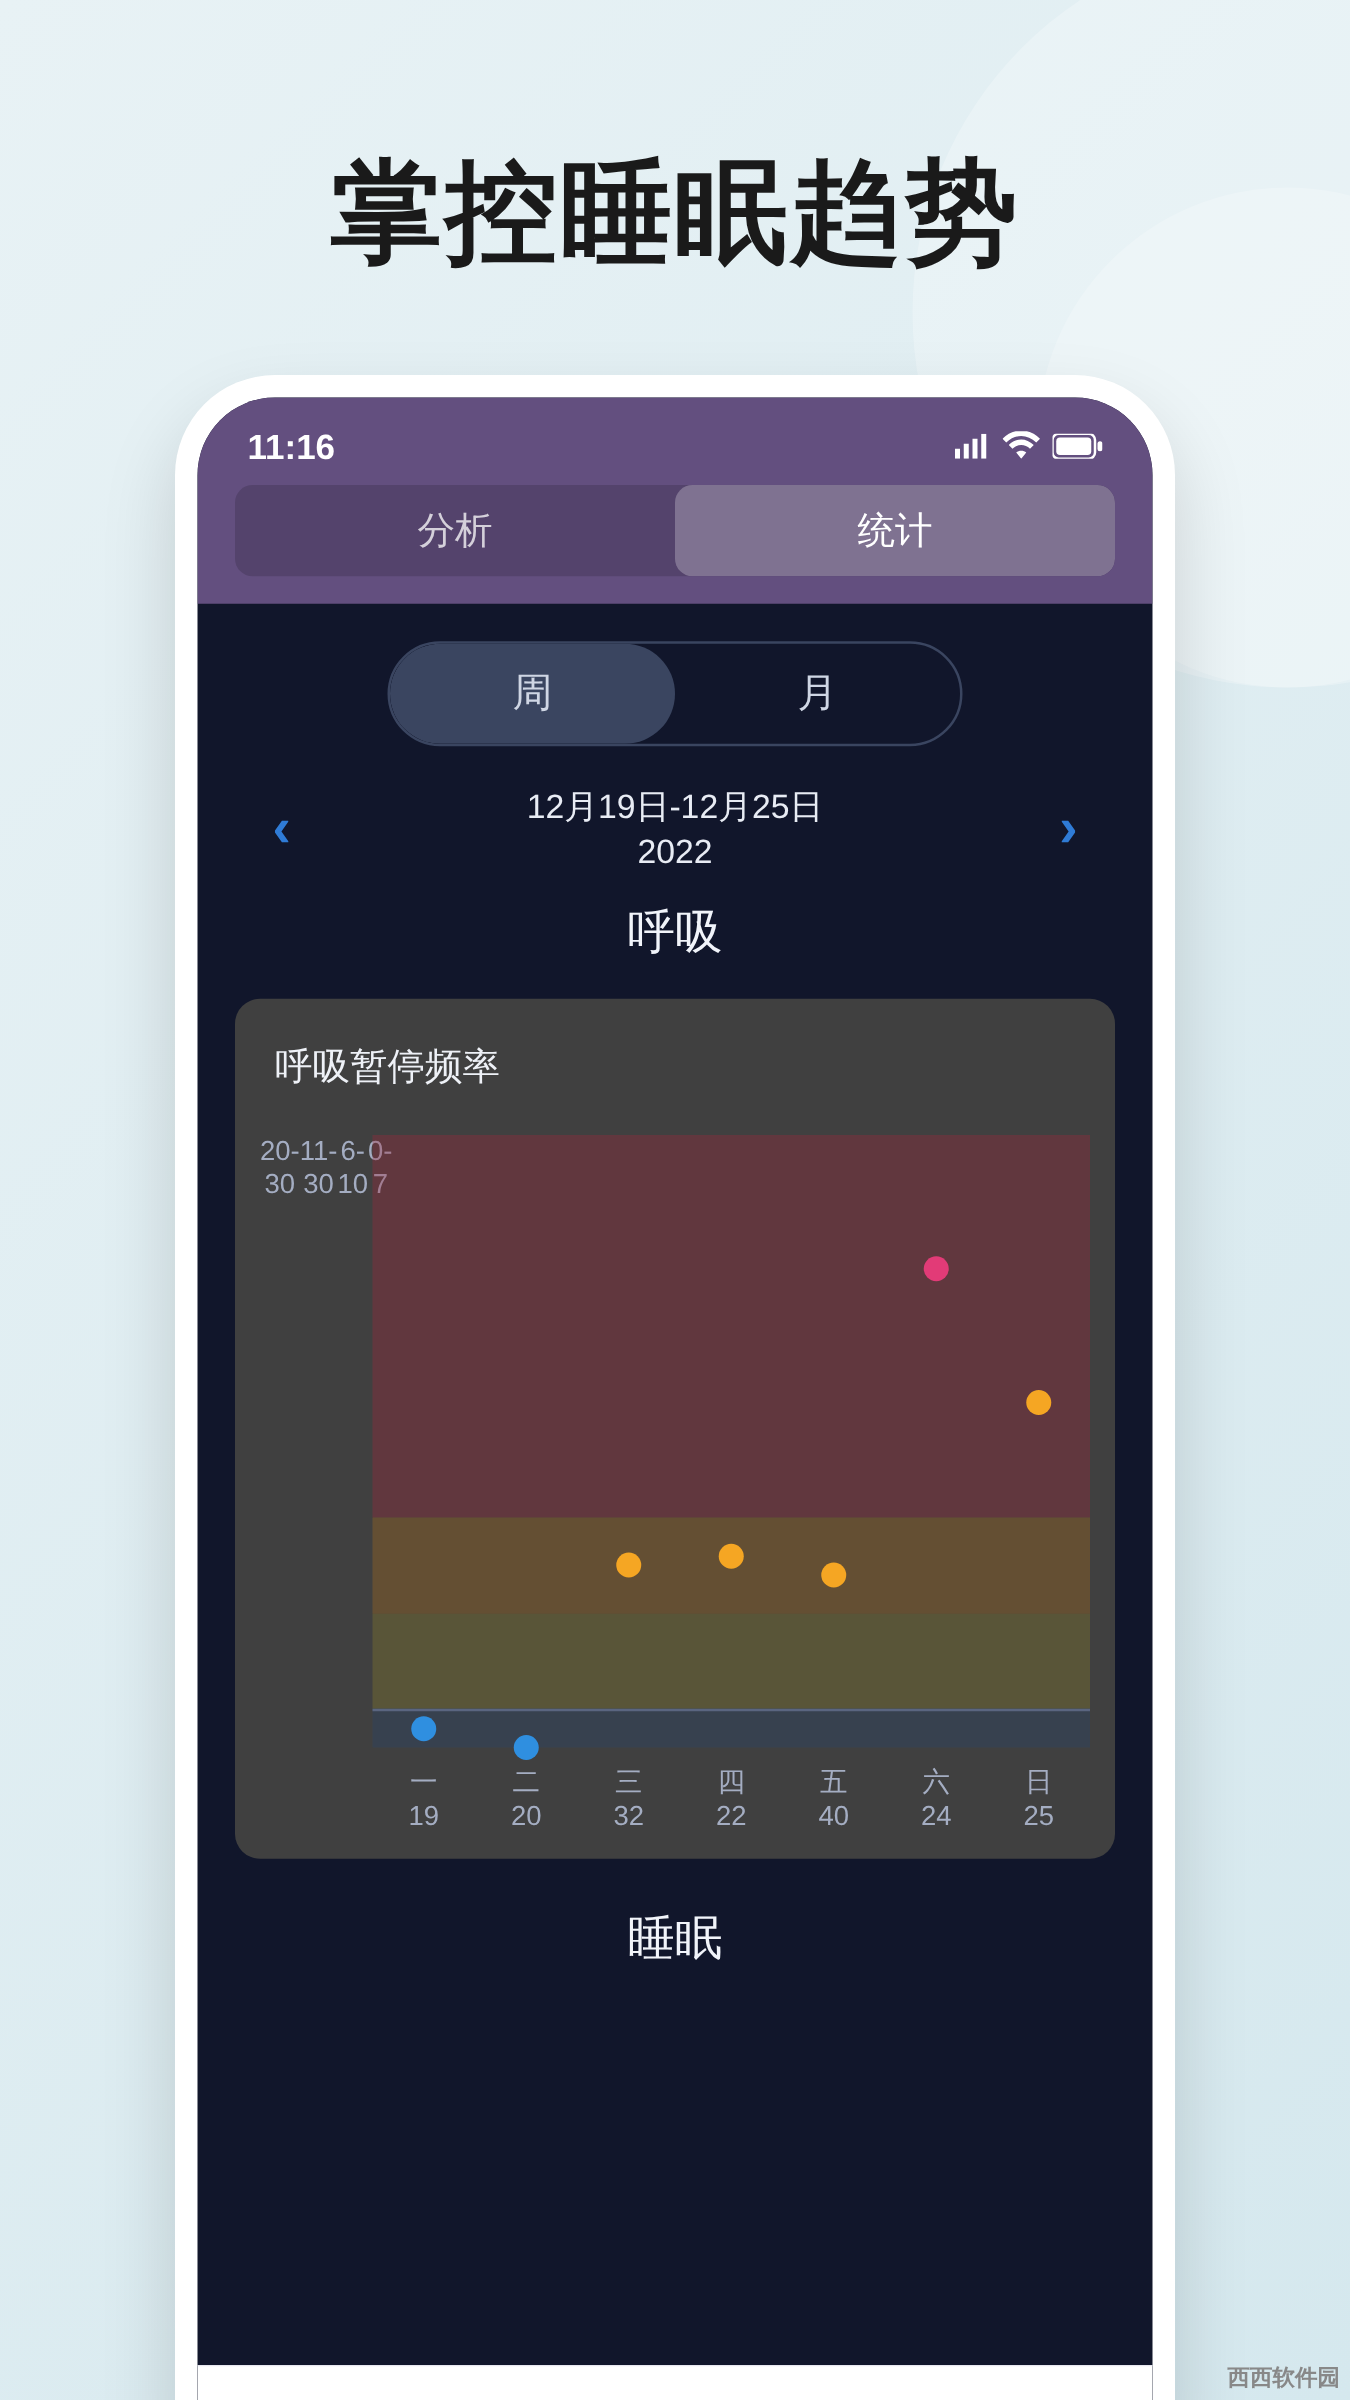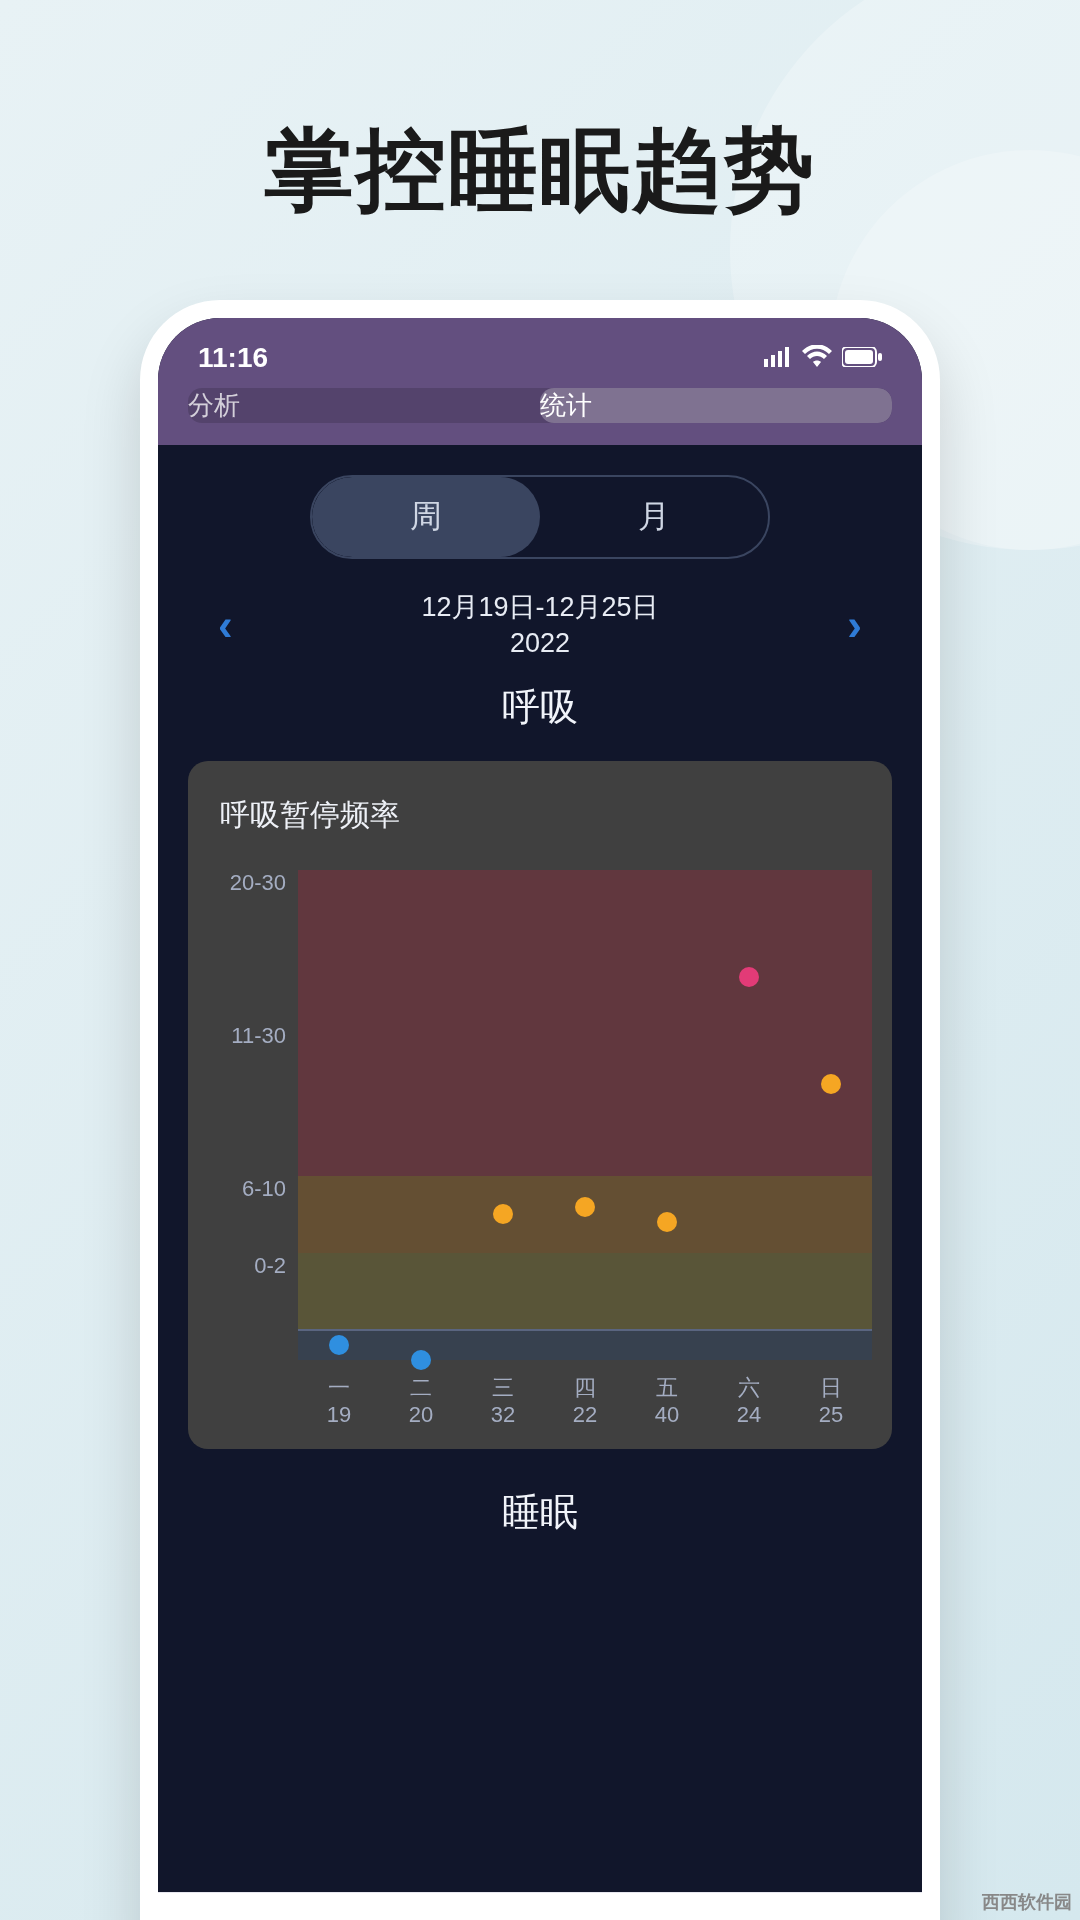--- a/index.html
+++ b/index.html
@@ -97,22 +97,23 @@
 
   .top-tabs {
     display: flex;
     margin: 0 30px;
     background: rgba(0,0,0,0.15);
     border-radius: 14px;
     overflow: hidden;
   }
   .top-tab {
     flex: 1;
-    padding: 0 0;
-    font-size: 26px;
+    text-align: center;
+    padding: 16px 0;
+    font-size: 30px;
     font-weight: 500;
     color: rgba(255,255,255,0.75);
   }
   .top-tab.active {
     background: rgba(255,255,255,0.25);
     color: #fff;
     border-radius: 14px;
   }
 
   
@@ -180,21 +181,21 @@
   }
 
   
   .chart-wrap {
     display: flex;
     align-items: stretch;
   }
   .y-axis {
     width: 90px;
     display: flex;
-    flex-direction: column;
+    flex-direction: row;
     font-size: 22px;
     color: #a4adc2;
     text-align: center;
     padding-right: 12px;
   }
   .y-tick { display:flex; align-items:flex-start; justify-content:flex-end; }
 
   .plot {
     flex: 1;
     height: 490px;
@@ -308,21 +309,21 @@
       <div class="section-title">呼吸</div>
 
       <div class="card">
         <div class="card-title">呼吸暂停频率</div>
 
         <div class="chart-wrap">
           <div class="y-axis" id="y-axis">
               <div class="y-tick" style="height: 153.125px;">20-30</div>
               <div class="y-tick" style="height: 153.125px;">11-30</div>
               <div class="y-tick" style="height: 76.5625px;">6-10</div>
-              <div class="y-tick" style="height: 76.5625px;">0-2</div>
+              <div class="y-tick" style="height: 76.5625px;">0-7</div>
               <div style="height: 30.625px;"></div>
             </div>
           <div class="plot" id="plot">
               <div class="band red" style="top: 0px; height: 306.25px;"></div>
               <div class="band orange" style="top: 306.25px; height: 76.5625px;"></div>
               <div class="band yellow" style="top: 382.812px; height: 76.5625px;"></div>
               <div class="band blue" style="top: 459.375px; height: 30.625px;"></div>
               <div class="baseline" style="top: 459.375px;"></div>
               <div class="dot c-blue" style="left: 7.14286%; top: 474.688px;"></div>
               <div class="dot c-blue" style="left: 21.4286%; top: 490px;"></div>

